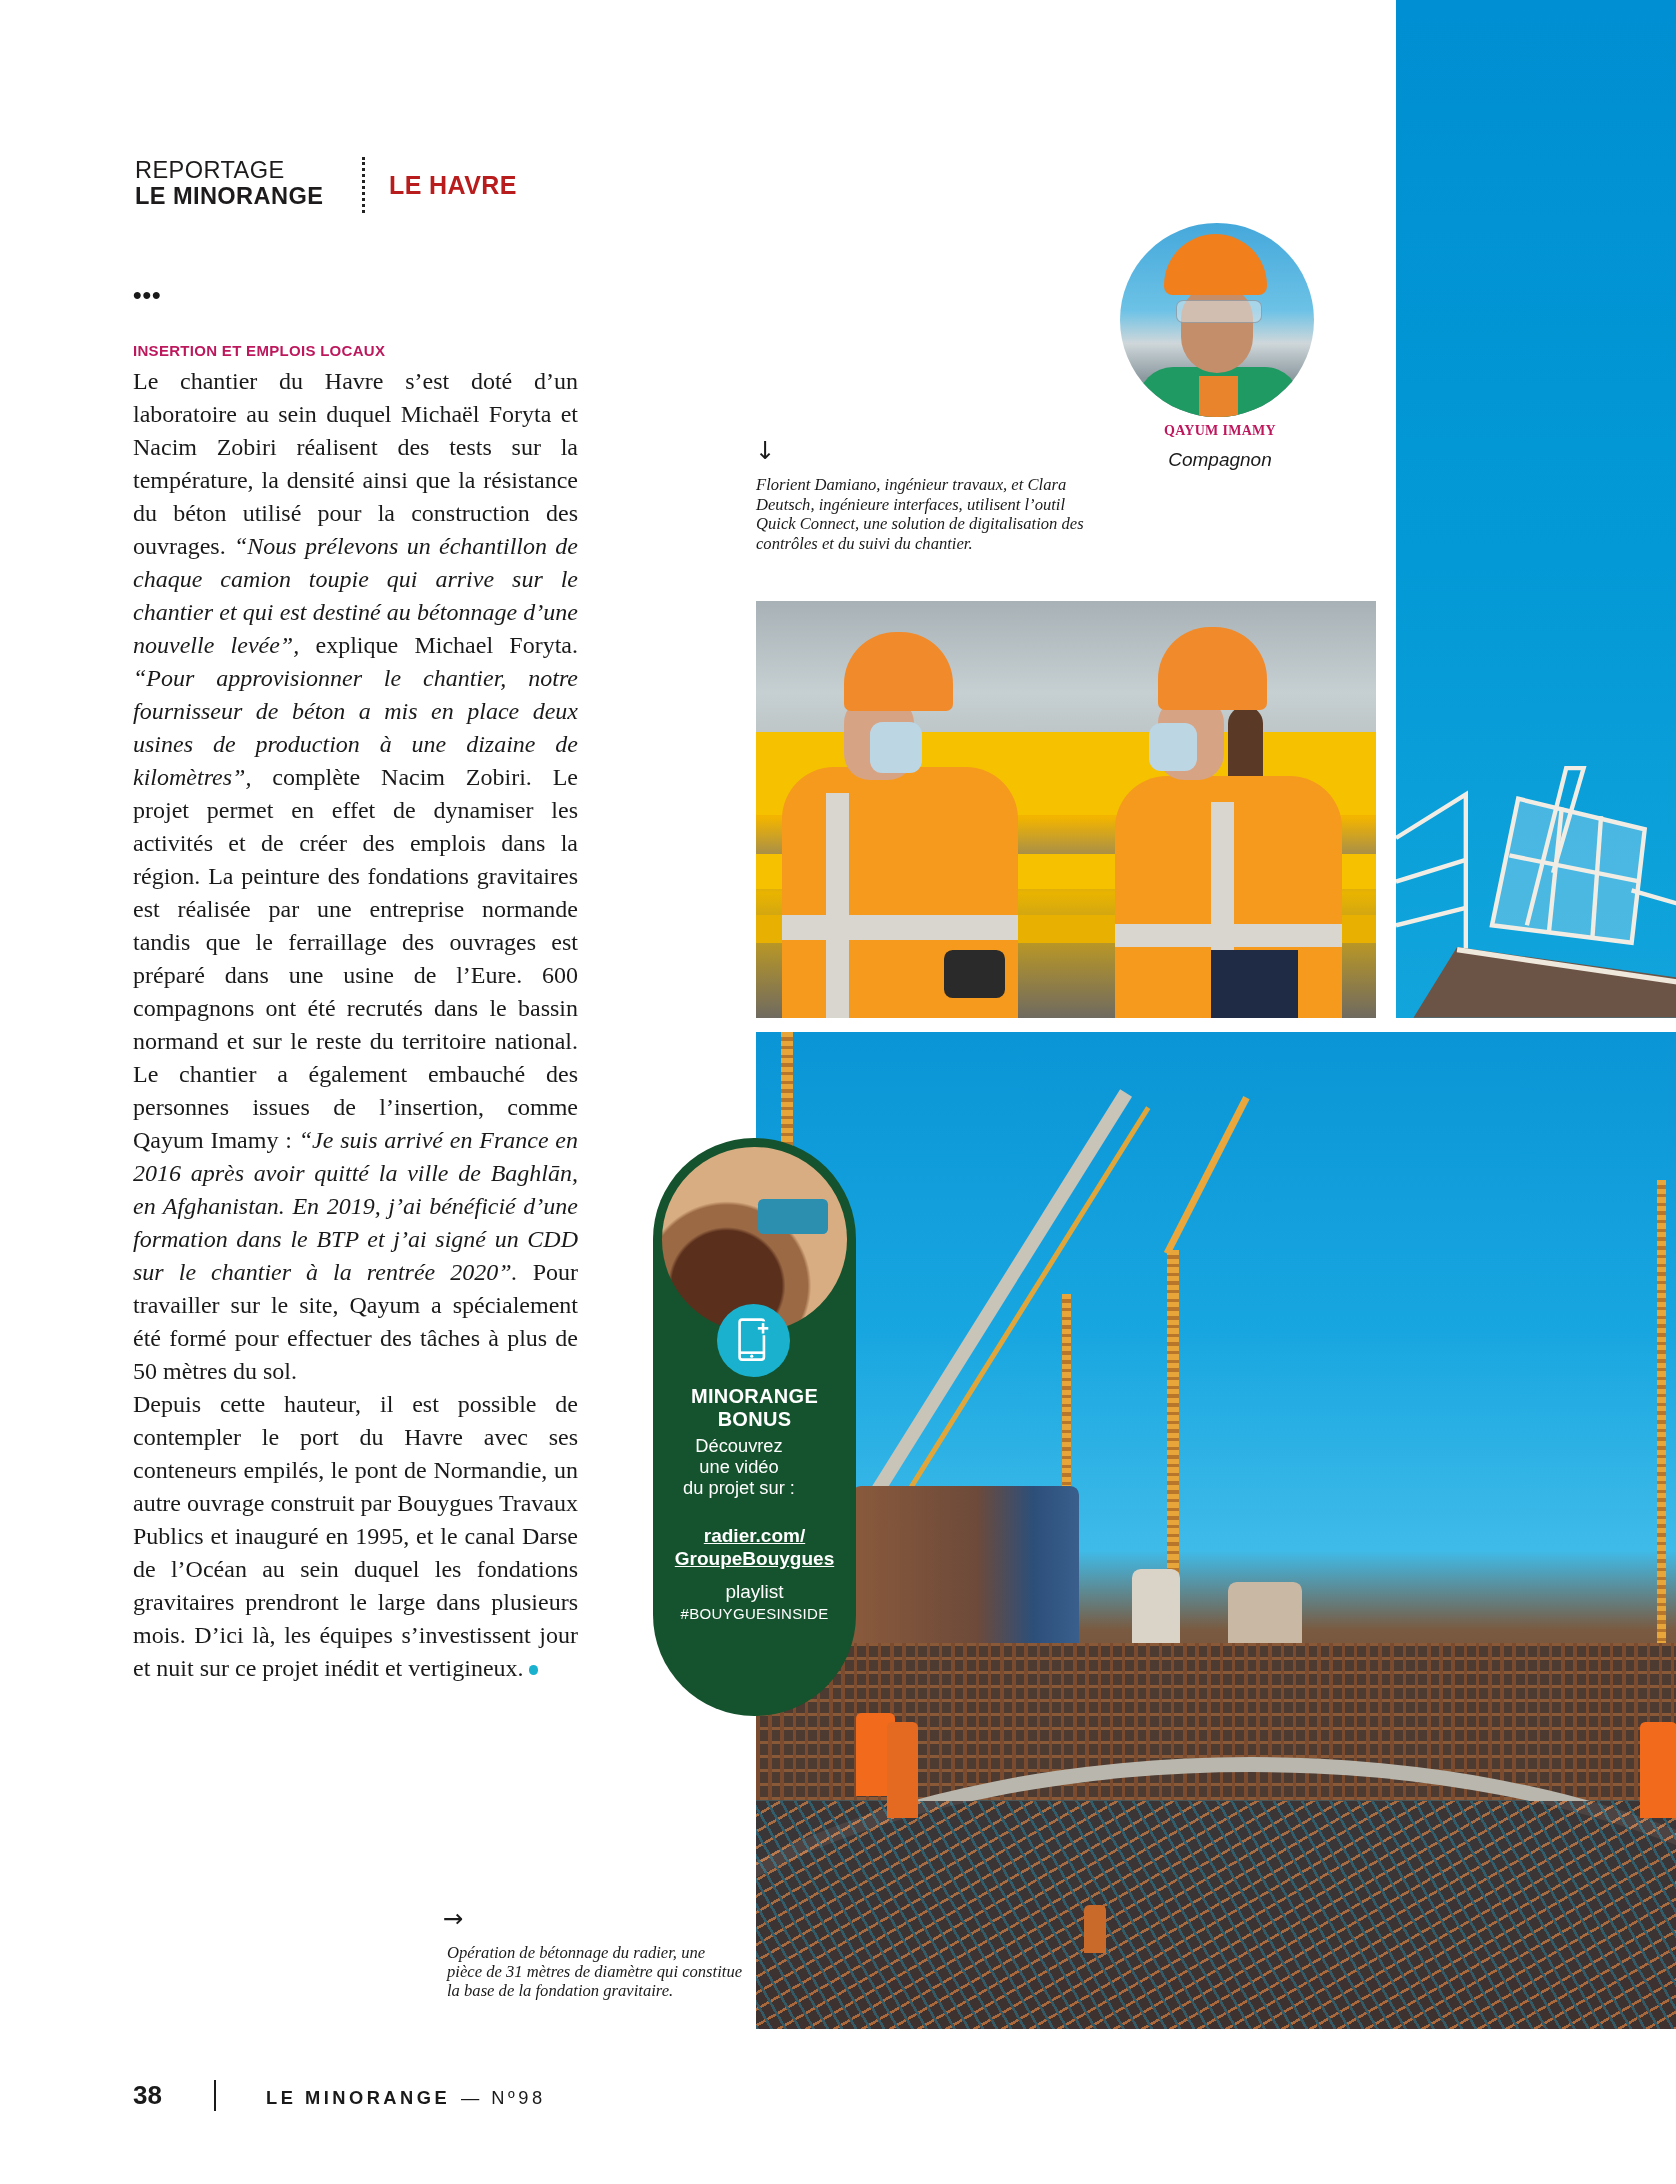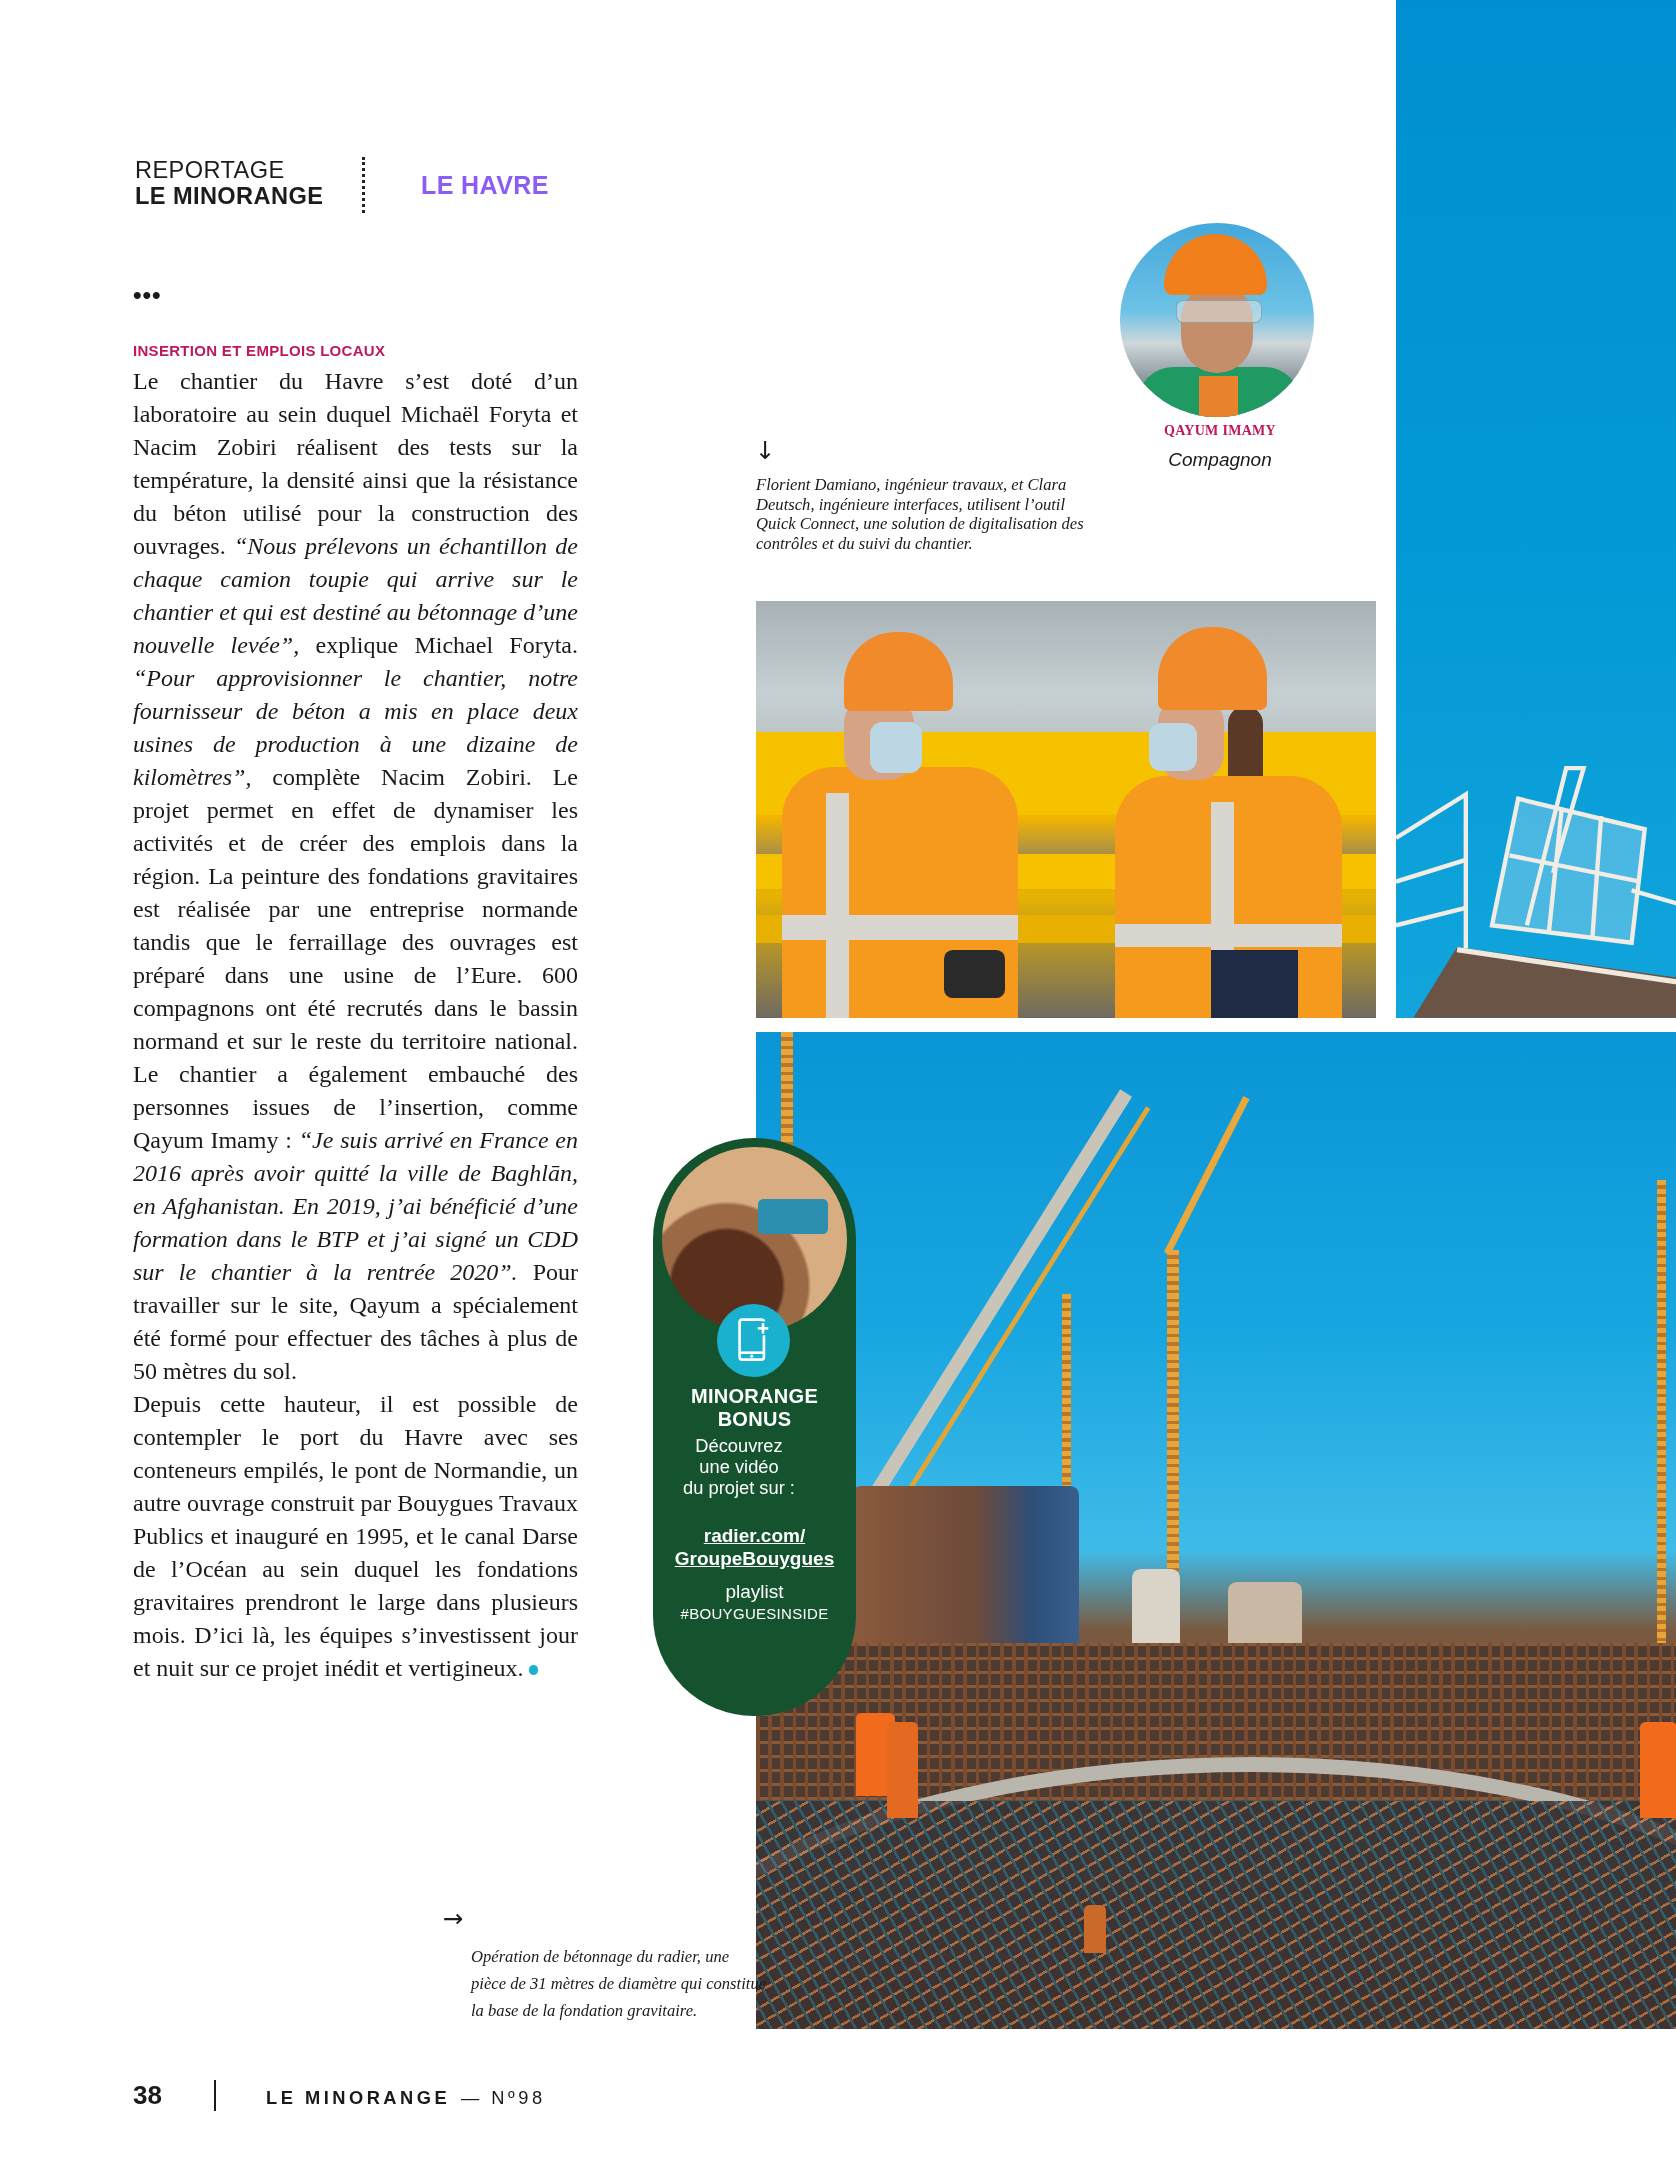--- a/index.html
+++ b/index.html
@@ -5,21 +5,21 @@
   html, body { margin:0; padding:0; }
   body { width:1677px; height:2184px; position:relative; background:#ffffff; overflow:hidden;
          font-family:"Liberation Serif", serif; color:#1a1a1a; }
   .abs { position:absolute; }
 
   
   .rubric { left:135px; top:157px; font-family:"Liberation Sans", sans-serif; font-size:23.6px; line-height:26px; color:#1d1b1c; letter-spacing:0.4px; }
   .rubric .l1 { font-weight:400; }
   .rubric .l2 { font-weight:700; }
   .rubric-sep { left:362px; top:157px; width:0; height:56px; border-left:3.5px dotted #222; }
-  .location { left:389px; top:171px; font-family:"Liberation Sans", sans-serif; font-weight:700; font-size:25px; color:#8b5cf6; letter-spacing:0.4px;margin-left:32px; }
+  .location { left:389px; top:171px; font-family:"Liberation Sans", sans-serif; font-weight:700; font-size:25px; color:#b91c1c; letter-spacing:0.4px; }
 
   
   .article { left:133px; top:288px; width:445px; font-size:24px; line-height:33px; text-align:justify; }
   .ellipsis { font-family:"Liberation Sans", sans-serif; font-size:24.5px; font-weight:700; letter-spacing:0.9px; line-height:15.7px; height:17.5px; }
   .article p { margin:0; }
   .article .lead { font-style:italic; }
   .section-title { margin-top:31px !important; font-family:Liberation Sans, sans-serif; font-weight:700; color:#be185d; font-size:15px; line-height:28px; letter-spacing:0.3px; }
   .article em { font-style:italic; }
   .end-dot { display:inline-block; width:9.6px; height:9.6px; border-radius:50%; background:#1ab1cf; margin-left:5.2px; vertical-align:middle; }
 
@@ -72,21 +72,21 @@
   .bonus-crane { position:absolute; left:96px; top:52px; width:70px; height:35px; background:#2d8fb0; border-radius:5.2px; }
   .bonus-icon { position:absolute; left:64px; top:166px; width:73px; height:73px; border-radius:50%; background:#1ab1cf; }
   .bonus-title { position:absolute; left:0; top:247px; width:203px; text-align:center; font-family:"Liberation Sans", sans-serif; font-weight:700; color:#fff; font-size:20px; line-height:23px; letter-spacing:0.3px; }
   .bonus-text { position:absolute; left:0; top:297px; width:172px; text-align:center; font-family:"Liberation Sans", sans-serif; color:#fff; font-size:18.3px; line-height:21px; }
   .bonus-link { position:absolute; left:0; top:386px; width:203px; text-align:center; font-family:"Liberation Sans", sans-serif; font-weight:700; color:#fff; font-size:19px; line-height:23px; text-decoration:underline; }
   .bonus-playlist { position:absolute; left:0; top:442px; width:203px; text-align:center; font-family:"Liberation Sans", sans-serif; color:#fff; font-size:19px; line-height:23px; }
   .bonus-hashtag { position:absolute; left:0; top:466px; width:203px; text-align:center; font-family:"Liberation Sans", sans-serif; color:#fff; font-size:15px; line-height:19px; letter-spacing:0.3px; }
 
   
   .arrow-right { left:443px; top:1904px; font-family:"DejaVu Sans", sans-serif; font-size:24.5px; color:#1a1a1a; }
-  .caption2 { left:447px; top:1943px; width:297px; font-style:italic; font-size:16.6px; line-height:27px; color:#1a1a1a;margin-left:24px; }
+  .caption2 { left:447px; top:1943px; width:297px; font-style:italic; font-size:16.6px; line-height:19px; color:#1a1a1a; }
 
   
   .page-num { left:133px; top:2080px; font-family:"Liberation Sans", sans-serif; font-weight:700; font-size:26px; color:#1a1a1a; }
   .footer-sep { left:214px; top:2080px; width:1.7px; height:31px; background:#1a1a1a; }
   .footer-mag { left:266px; top:2087px; font-family:"Liberation Sans", sans-serif; font-weight:700; font-size:18.3px; letter-spacing:3.5px; color:#1a1a1a; }
   .footer-issue { left:461px; top:2087px; font-family:"Liberation Sans", sans-serif; font-size:18.3px; letter-spacing:3.5px; color:#1a1a1a; }
 </style>
 </head>
 <body>
 

